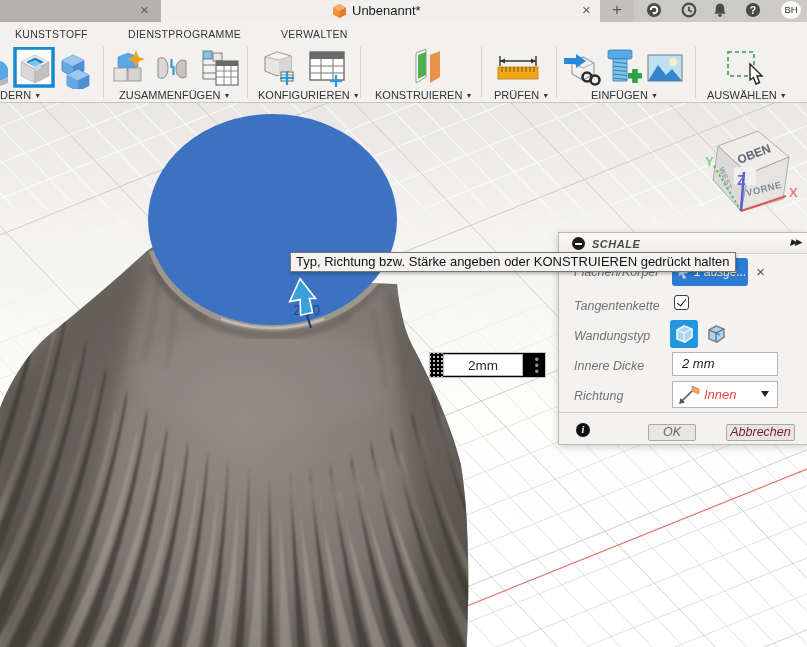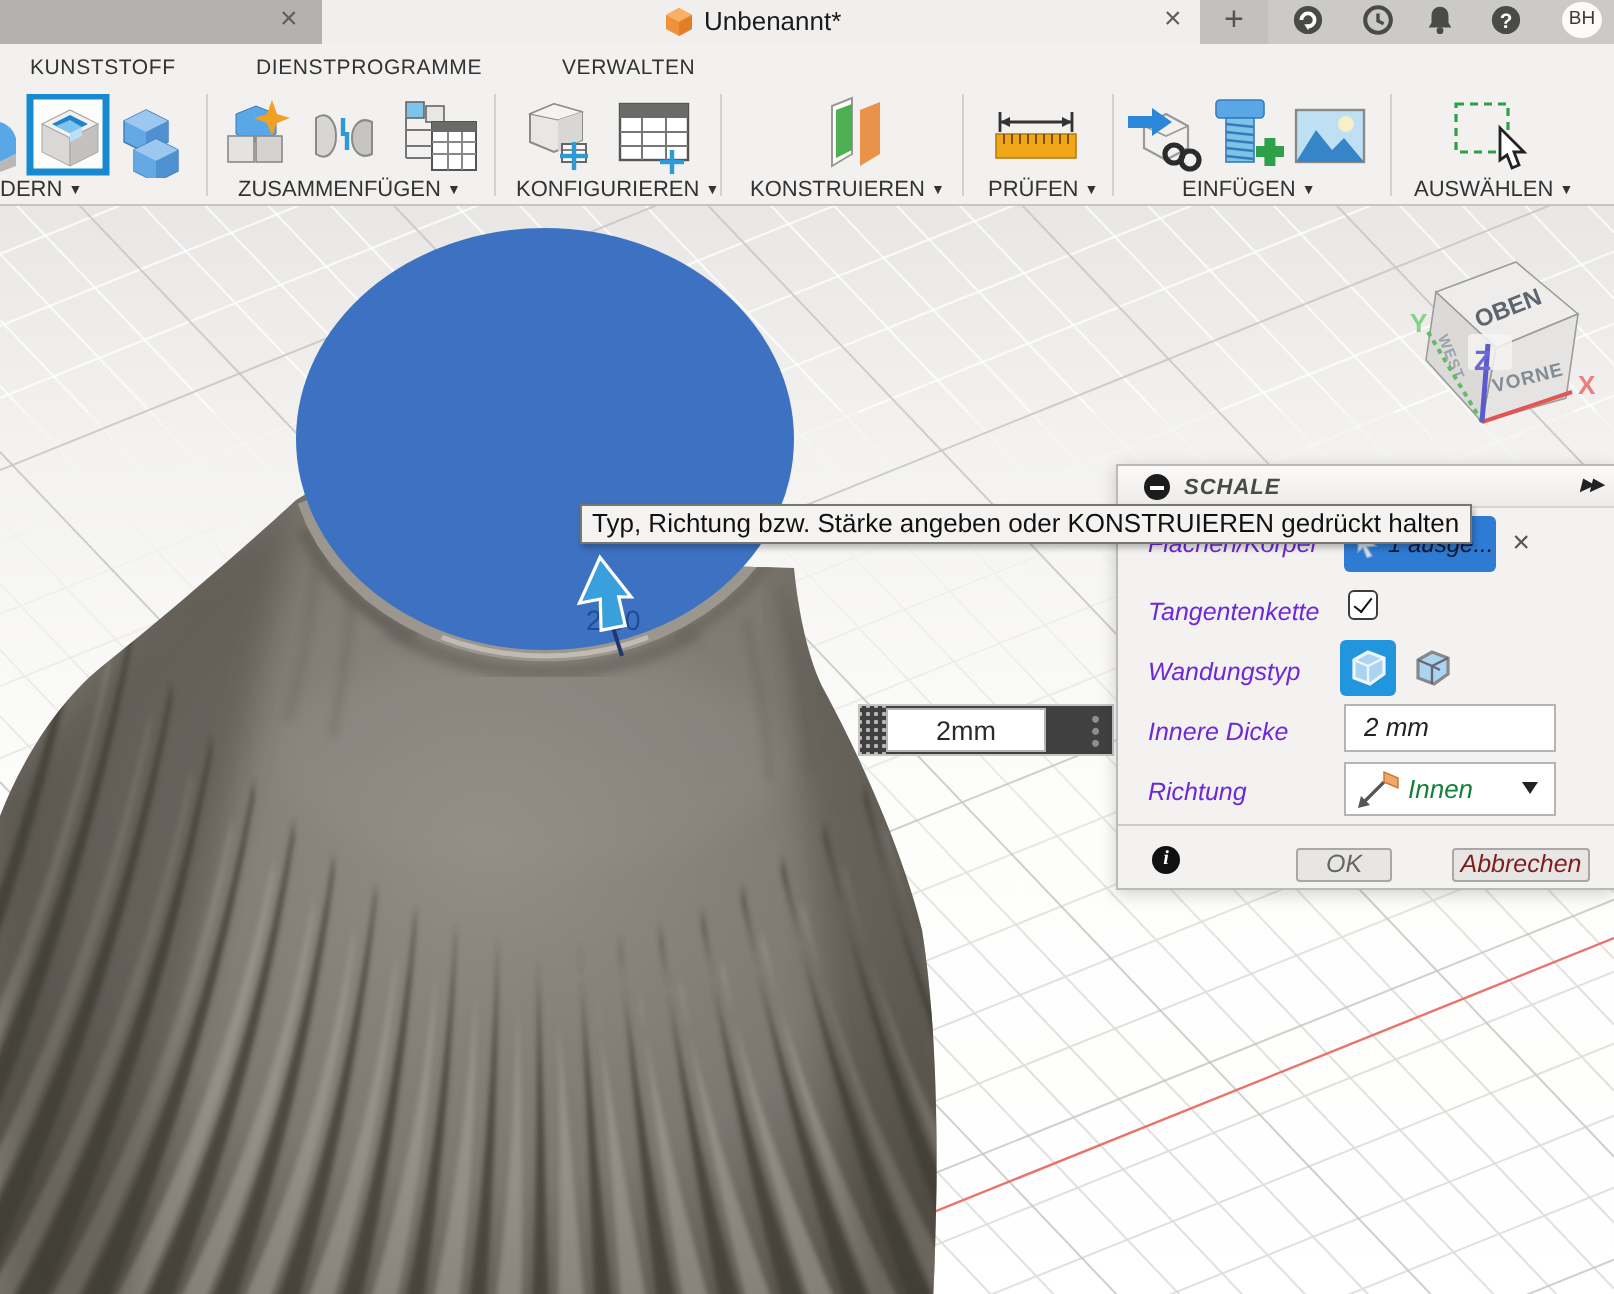--- a/index.html
+++ b/index.html
@@ -18,43 +18,43 @@
 #menurow { left:0; top:22px; width:807px; height:21px; background:#f2f1ef;padding-left:46px; }
 .menu { position:absolute; top:6px; font-size:10.5px; color:#333; letter-spacing:0.3px; }
 
 #toolbar { left:0; top:43px; width:807px; height:60px; background:#f2f1ef; border-bottom:1px solid #c6c5c3; }
 .sep { position:absolute; top:4px; width:1px; height:51px; background:#d2d1cf; }
 .tlabel { position:absolute; top:46px; font-size:11px; color:#333; white-space:nowrap; }
 .tlabel .dd { font-size:7px; vertical-align:1px; color:#333; }
 
 #viewport { left:0; top:103px; width:807px; height:544px; background:linear-gradient(#e8e7e5 0%, #f3f2f0 22%, #fdfdfc 55%, #ffffff 100%); overflow:hidden; }
 
-#mmbox { left:429px; top:352px; width:128px; height:26px; background:#404040; border:1px solid #c6c5c3; }
+#mmbox { left:429px; top:352px; width:117px; height:26px; background:#000000; border:1px solid #c6c5c3; }
 #mmgrip { position:absolute; left:0; top:0; width:13px; height:24px; background-image:radial-gradient(#b9b8b6 1px, transparent 1.2px); background-size:4px 4px; background-position:2px 2px; }
 #mminput { position:absolute; left:13px; top:1px; width:80px; height:22px; background:#fff; border:1px solid #b5b4b2; font-size:13.5px; color:#2b2b2b; text-align:center; line-height:21px; }
 #mmdots { position:absolute; right:6px; top:4px; color:#8f8e8c; font-size:13px; line-height:5px; letter-spacing:0; }
 #mmdots div { height:6px; }
 
 #dlg { left:558px; top:232px; width:249px; height:213px; background:#f3f2f0; border:1px solid #bbbab8; border-right:none; box-shadow:0 2px 8px rgba(0,0,0,0.18);font-style:italic; }
 #dlg-h { position:absolute; left:0; top:0; width:100%; height:21px; background:linear-gradient(#fbfaf8,#ecebe9); border-bottom:1px solid #d5d4d2; }
 #dlg-h .t { position:absolute; left:33px; top:4.5px; font-size:11px; font-weight:bold; letter-spacing:0.5px; color:#4a4a48; }
 .dcirc { position:absolute; left:13px; top:4px; width:13px; height:13px; background:#1c1c1c; border-radius:50%; }
 .dcirc::after { content:""; position:absolute; left:3px; top:5.5px; width:7px; height:2px; background:#fff; }
 #dlg-h .ff { position:absolute; right:7px; top:4px; font-size:9px; color:#222; letter-spacing:-2px; }
-.dlabel { position:absolute; left:15px; font-size:12.5px; color:#6d28d9; }
-#selbtn { position:absolute; left:113px; top:25px; width:76px; height:28px; background:#2e7bd4; border-radius:3px; color:#0f172a; font-size:12px; line-height:28px; padding-left:22px; }
+.dlabel { position:absolute; left:15px; font-size:12.5px; color:#737373; }
+#selbtn { position:absolute; left:113px; top:25px; width:76px; height:28px; background:#2e7bd4; border-radius:3px; color:#fef9c3; font-size:12px; line-height:28px; padding-left:22px; }
 #selx { position:absolute; left:197px; top:30px; font-size:15px; color:#555; }
 #chk { position:absolute; left:115px; top:62px; width:15px; height:15px; background:#fff; border:1.5px solid #3c3c3a; border-radius:3px; }
 #chk::after { content:""; position:absolute; left:3.5px; top:0.5px; width:4px; height:8px; border:solid #111; border-width:0 1.8px 1.8px 0; transform:rotate(38deg); }
 .wbtn { position:absolute; top:87px; width:28px; height:28px; border-radius:3px; }
 #wb1 { left:111px; background:#2196dd; }
 #wb2 { left:143px; background:transparent; }
 #dicke { position:absolute; left:113px; top:119px; width:106px; height:24px; background:#fff; border:1px solid #b6b5b3; font-size:13px; color:#222; line-height:22px; padding-left:9px; }
 #richt { position:absolute; left:113px; top:148px; width:106px; height:27px; background:#fff; border:1px solid #b6b5b3; }
-#richt .txt { position:absolute; left:31px; top:5px; font-size:13px; color:#15803d; }
+#richt .txt { position:absolute; left:31px; top:5px; font-size:13px; color:#ef4444; }
 #richt .arr { position:absolute; right:8px; top:9px; width:0; height:0; border-left:4.5px solid transparent; border-right:4.5px solid transparent; border-top:6px solid #222; }
 #dfoot { position:absolute; left:0; top:179px; width:100%; height:34px; border-top:1px solid #cccbc9; }
 #info { position:absolute; left:17px; top:10px; width:14px; height:14px; background:#111; border-radius:50%; color:#fff; font-size:10px; font-weight:bold; text-align:center; line-height:14px; font-family:"Liberation Serif",serif; }
 .dbtn { position:absolute; top:11px; height:17px; background:#e7e6e4; border:1px solid #a9a8a6; border-radius:2px; font-size:12.5px; text-align:center; }
 #okbtn { left:89px; width:48px; color:#666; line-height:15px; }
 #abbtn { left:167px; width:69px; color:#7f1d1d; line-height:15px; }
 
 #tooltip { left:290px; top:252px; height:20px; background:#f4f3f1; border:1px solid #77766f; box-shadow:1px 2px 3px rgba(0,0,0,0.25); font-size:13px; color:#111; line-height:18px; padding:0 5px; white-space:nowrap; }
 </style></head><body>
 <div id="app">

